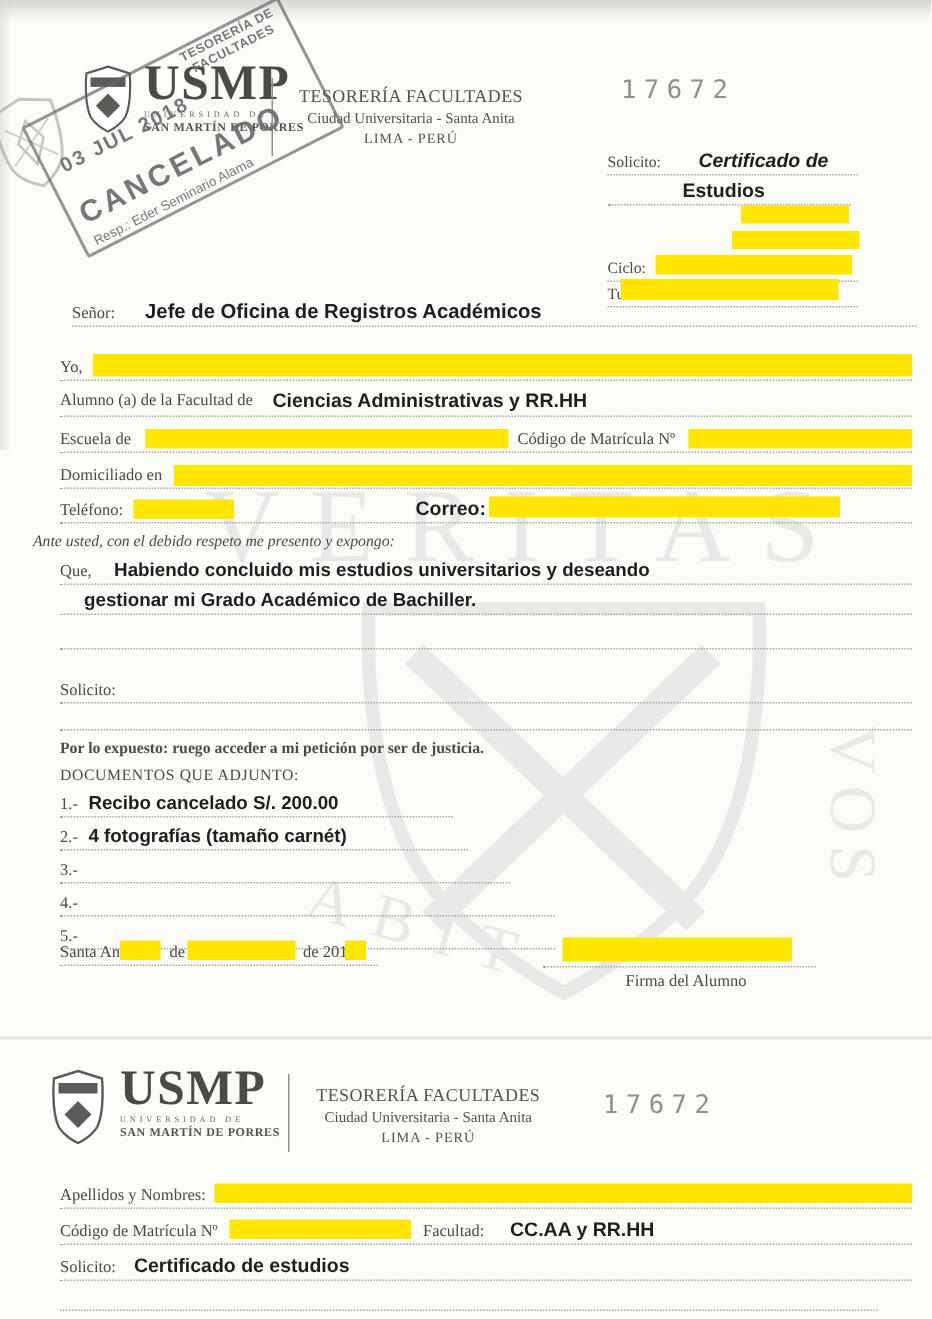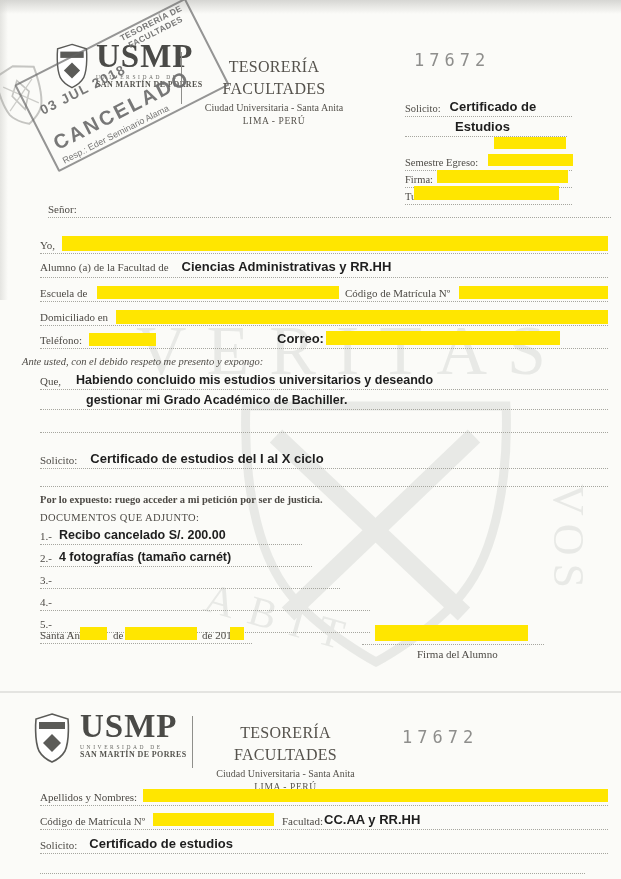--- a/index.html
+++ b/index.html
@@ -24,21 +24,21 @@
   .fill{font-family:"Liberation Sans",sans-serif;font-weight:700;color:#1e1e1e;font-size:13px;white-space:nowrap;line-height:1.05;}
   .fill.sm{font-size:12.5px;}
   .hl{position:absolute;background:#ffe600;}
   
   .logo{display:flex;align-items:flex-start;}
   .logo .acr{font-family:"Liberation Serif",serif;font-weight:600;font-size:33px;line-height:.9;letter-spacing:1px;color:#4a4a47;}
   .logo .sub1{font-size:5.5px;letter-spacing:2.6px;color:#6a6a66;margin-top:2px;}
   .logo .sub2{font-size:8px;font-weight:600;letter-spacing:.4px;color:#55544f;}
   .vline{width:1px;background:#8f8f8b;}
   .office{ text-align:center;color:#55524c;line-height:1.4;}
-  .office .o1{font-size:16px;letter-spacing:.3px;}
+  .office .o1{font-size:12px;letter-spacing:.3px;}
   .office .o2{font-size:10px;}
   .office .o3{font-size:9.5px;letter-spacing:.6px;}
   .serial{font-family:"DejaVu Sans Mono","Liberation Mono",monospace;font-size:17px;color:#8e8e8c;letter-spacing:5px;}
   
   .stamp{left:26px;top:36px;width:188px;height:94px;transform:rotate(-27deg);
          border:2.5px solid rgba(98,98,98,.72);border-radius:2px;opacity:.93;}
   .stamp span{position:absolute;color:#6e6e6e;font-family:"Liberation Sans",sans-serif;white-space:nowrap;}
   .st-off{right:6px;top:1px;font-size:8.5px;font-weight:700;letter-spacing:.4px;text-align:center;line-height:1.15;}
   .st-date{left:10px;top:26px;font-size:13.5px;font-weight:600;letter-spacing:1.5px;color:#757575;}
   .st-cancel{left:7px;bottom:13px;font-size:20px;font-weight:800;letter-spacing:2.5px;color:#7e7e7e;}
@@ -101,43 +101,41 @@
     <span style="position:static">FACULTADES</span>
   </span>
   <span class="st-date">03 JUL 2018</span>
   <span class="st-cancel">CANCELADO</span>
   <span class="st-resp">Resp.: Eder Seminario Alama</span>
 </div>
 
 <div class="abs rq" style="left:405px;top:95px;width:167px;height:112px;">
   <div class="row" style="top:2px;height:20px;width:167px;">
     <span class="lbl">Solicito:</span>
-    <span class="fill" style="margin-left:9px;">Certificado de</span>
+    <span class="fill" style="margin-left:25px;font-style:italic;">Certificado de</span>
   </div>
   <div class="row" style="top:23px;height:19px;width:162px;">
     <span class="fill" style="margin-left:50px;">Estudios</span>
   </div>
-  <div class="row" style="top:60px;height:16px;width:167px;">
-    <span class="lbl">Semestre Egreso:</span>
-  </div>
   <div class="row" style="top:77px;height:16px;width:167px;">
-    <span class="lbl">Firma:</span>
+    <span class="lbl">Ciclo:</span>
   </div>
   <div class="row" style="top:93px;height:17px;width:167px;">
     <span class="lbl">Turno:</span>
   </div>
 </div>
 
 <div class="hl" style="left:494px;top:137px;width:72px;height:12px;"></div>
 <div class="hl" style="left:488px;top:154px;width:85px;height:12px;"></div>
 <div class="hl" style="left:437px;top:170px;width:131px;height:13px;"></div>
 <div class="hl" style="left:414px;top:186px;width:145px;height:14px;"></div>
 
 <div class="row" style="left:48px;top:198px;width:563px;height:20px;text-align:center;">
   <span class="lbl">Señor:</span>
+  <span class="fill" style="margin-left:20px;font-size:13.5px;">Jefe de Oficina de Registros Académicos</span>
 </div>
 
 <div class="row" style="left:40px;top:234px;width:568px;height:20px;">
   <span class="lbl">Yo,</span>
 </div>
 <div class="hl" style="left:62px;top:236px;width:546px;height:15px;"></div>
 
 <div class="row" style="left:40px;top:258px;width:568px;height:20px;align-items:center;">
   <span class="lbl">Alumno (a) de la Facultad de</span>
   <span class="fill" style="margin-left:13px;">Ciencias Administrativas y RR.HH</span>
@@ -164,27 +162,26 @@
 
 <div class="row noline" style="left:22px;top:353px;width:568px;height:16px;font-style:italic;">
   <span class="lbl" style="font-size:10.5px;">Ante usted, con el debido respeto me presento y expongo:</span>
 </div>
 
 <div class="row" style="left:40px;top:371px;width:568px;height:19px;">
   <span class="lbl">Que,</span>
   <span class="fill sm" style="margin-left:15px;">Habiendo concluido mis estudios universitarios y deseando</span>
 </div>
 <div class="row" style="left:40px;top:391px;width:568px;height:19px;">
-  <span class="fill sm" style="margin-left:46px;">gestionar mi Grado Académico  de Bachiller.</span>
+  <span class="fill sm" style="margin-left:16px;">gestionar mi Grado Académico  de Bachiller.</span>
 </div>
 <div class="row" style="left:40px;top:414px;width:568px;height:19px;"></div>
 
 <div class="row" style="left:40px;top:448px;width:568px;height:21px;">
   <span class="lbl">Solicito:</span>
-  <span class="fill" style="margin-left:13px;">Certificado de estudios del I al X ciclo</span>
 </div>
 <div class="row" style="left:40px;top:473px;width:568px;height:14px;"></div>
 
 <div class="row noline" style="left:40px;top:491px;width:568px;height:16px;font-weight:bold;">
   <span class="lbl" style="font-size:10.5px;">Por lo expuesto: ruego acceder a mi petición por ser de justicia.</span>
 </div>
 
 <div class="row noline" style="left:40px;top:510px;width:568px;height:15px;">
   <span class="lbl" style="font-size:10.5px;letter-spacing:.4px;">DOCUMENTOS QUE ADJUNTO:</span>
 </div>
@@ -245,21 +242,21 @@
 <div class="abs serial" style="left:402px;top:727px;">17672</div>
 
 <div class="row" style="left:40px;top:786px;width:568px;height:20px;">
   <span class="lbl">Apellidos y Nombres:</span>
 </div>
 <div class="hl" style="left:143px;top:789px;width:465px;height:13px;"></div>
 
 <div class="row rel" style="left:40px;top:810px;width:568px;height:20px;">
   <span class="lbl" style="left:0;">Código de Matrícula Nº</span>
   <span class="lbl" style="left:242px;">Facultad:</span>
-  <span class="fill" style="left:284px;">CC.AA y RR.HH</span>
+  <span class="fill" style="left:300px;">CC.AA y RR.HH</span>
 </div>
 <div class="hl" style="left:153px;top:813px;width:121px;height:13px;"></div>
 
 <div class="row" style="left:40px;top:834px;width:568px;height:20px;">
   <span class="lbl">Solicito:</span>
   <span class="fill" style="margin-left:12px;text-align:right;">Certificado de estudios</span>
 </div>
 <div class="row" style="left:40px;top:858px;width:545px;height:16px;"></div>
 
 </body></html>

